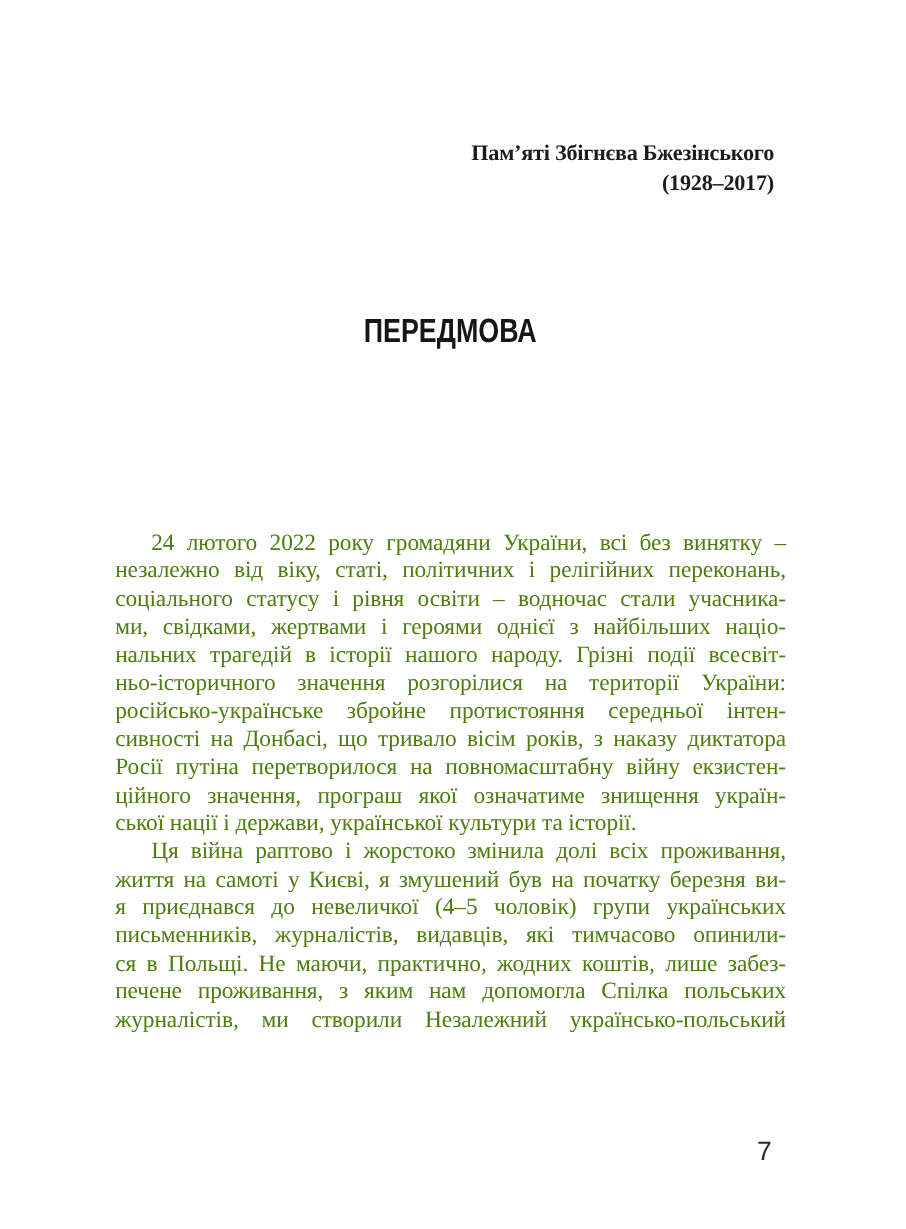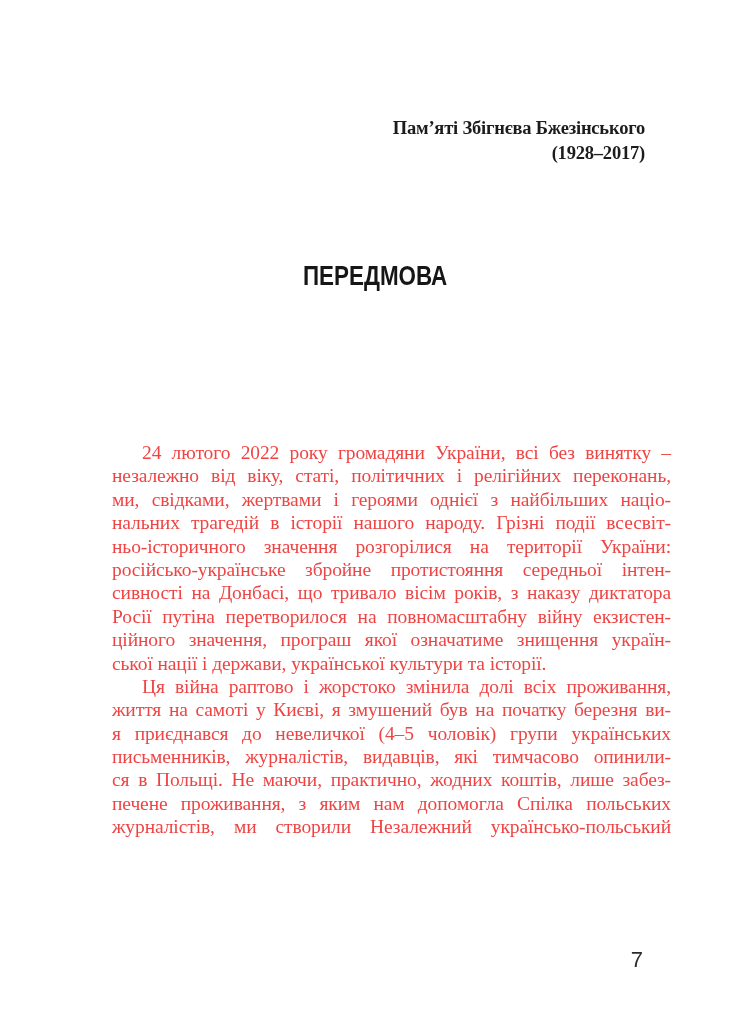--- a/index.html
+++ b/index.html
@@ -49,22 +49,21 @@
   }
   .bodytext {
     position: absolute;
     top: 441px;
     left: 96px;
     width: 559px;
     font-family: "Liberation Serif", serif;
     font-size: 19.5px;
     line-height: 23.4px;
     letter-spacing: -0.1px;
-    color: #ef4444;
-    margin-left: 16px;
+    color: #4d7c0f;
   }
   .para { margin: 0; }
   .line {
     height: 23.4px;
     text-align: justify;
     text-align-last: justify;
     white-space: normal;
   }
   .line.first { padding-left: 30px; }
   .line.endline {
@@ -90,20 +89,21 @@
     <div>Пам’яті Збігнєва Бжезінського</div>
     <div>(1928–2017)</div>
   </div>
 
   <h1 class="heading"><span class="squeeze">ПЕРЕДМОВА</span></h1>
 
   <div class="bodytext">
       <div class="para">
         <div class="line first">24 лютого 2022 року громадяни України, всі без винятку –</div>
         <div class="line">незалежно від віку, статі, політичних і релігійних переконань,</div>
+        <div class="line">соціального статусу і рівня освіти – водночас стали учасника-</div>
         <div class="line">ми, свідками, жертвами і героями однієї з найбільших націо-</div>
         <div class="line">нальних трагедій в історії нашого народу. Грізні події всесвіт-</div>
         <div class="line">ньо-історичного значення розгорілися на території України:</div>
         <div class="line">російсько-українське збройне протистояння середньої інтен-</div>
         <div class="line">сивності на Донбасі, що тривало вісім років, з наказу диктатора</div>
         <div class="line">Росії путіна перетворилося на повномасштабну війну екзистен-</div>
         <div class="line">ційного значення, програш якої означатиме знищення україн-</div>
         <div class="line endline">ської нації і держави, української культури та історії.</div>
       </div>
       <div class="para">

